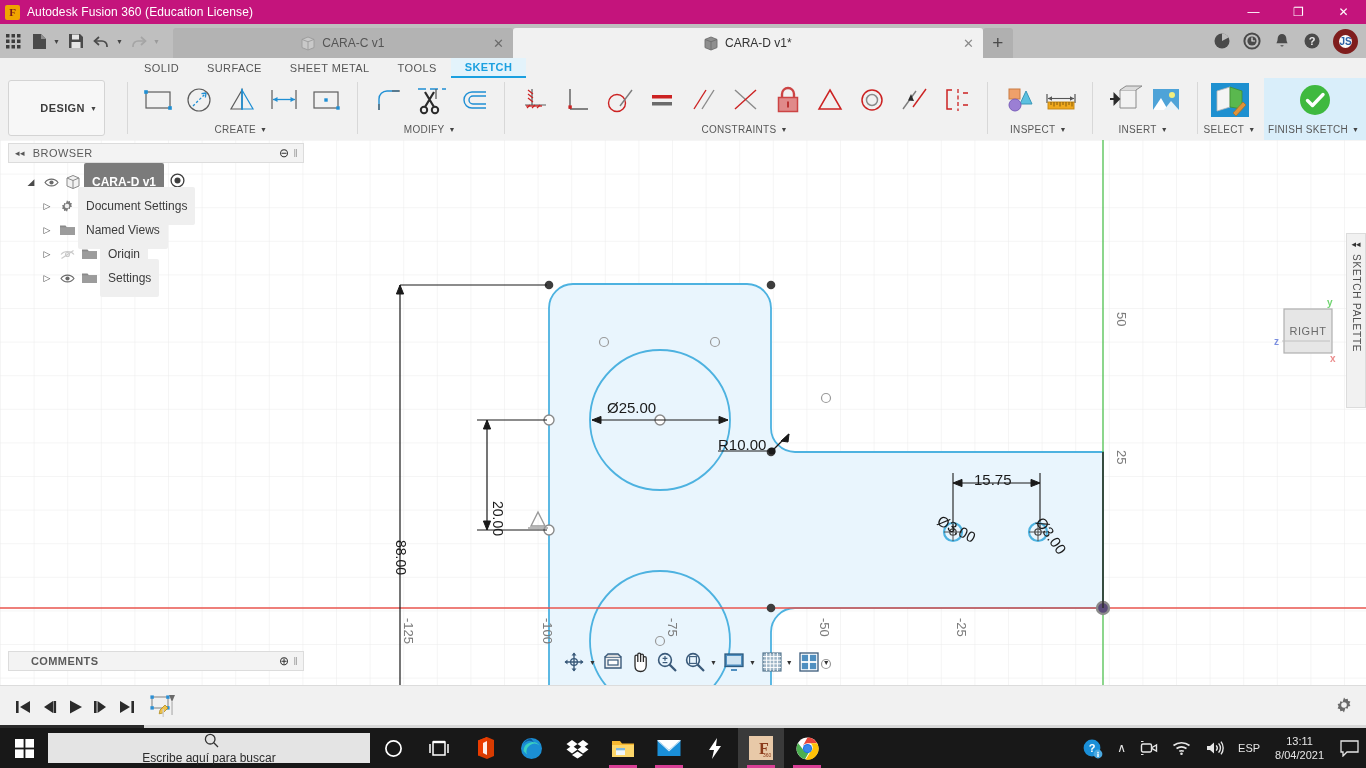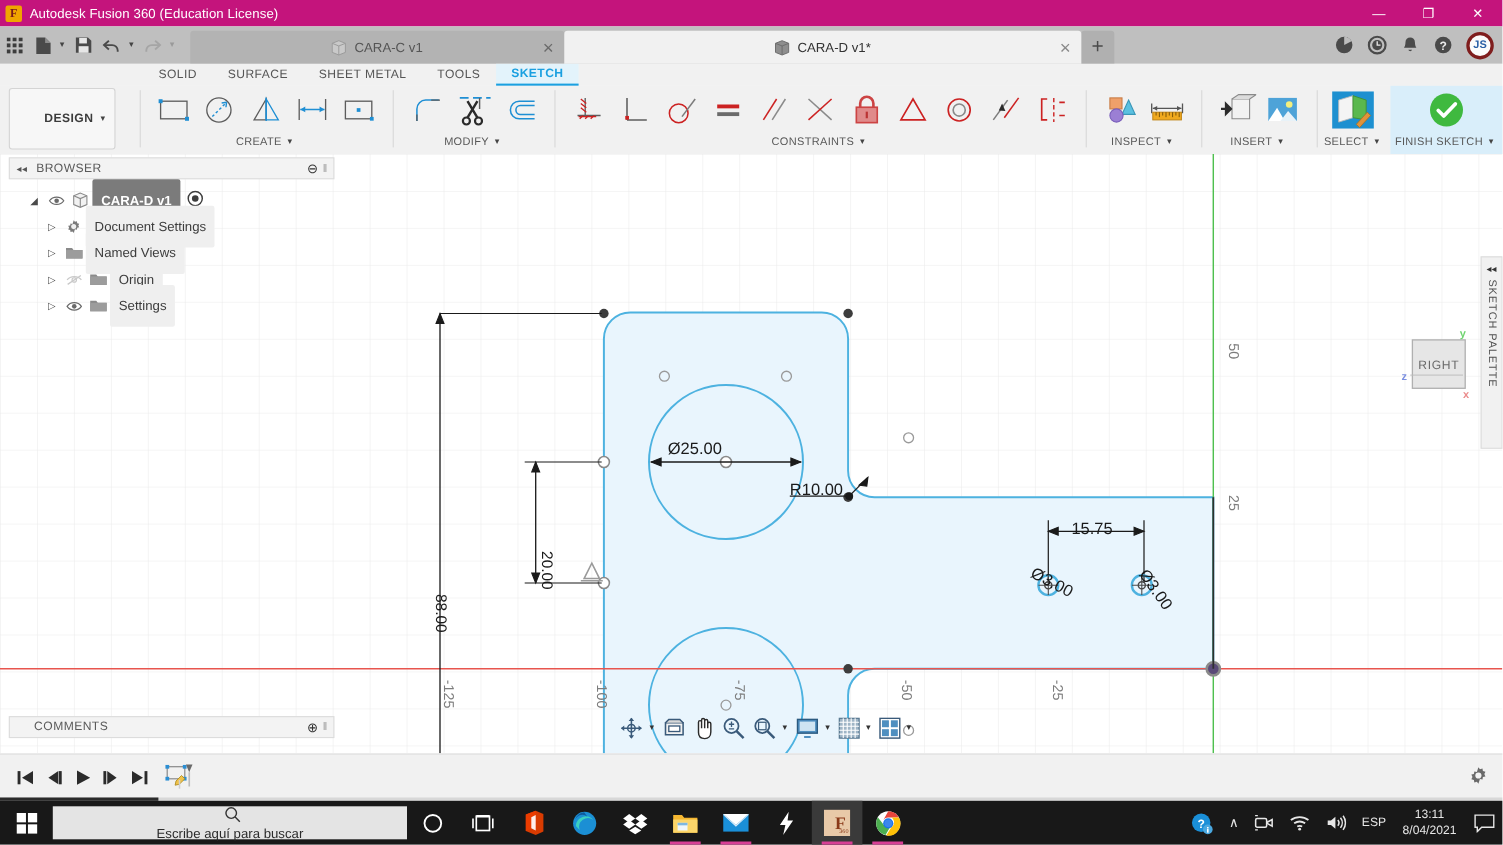--- a/index.html
+++ b/index.html
@@ -51,21 +51,21 @@
   .doc-tab .cube { margin-right:7px; display:flex; }
   .doc-tab .tabclose { position:absolute; right:9px; font-size:13px; color:#6b6b6b; }
   .doc-tab.active .tabclose { color:#8a8a8a; }
   .tab-plus { width:30px; height:30px; align-self:flex-end; background:#b0b0b0;
               display:flex; align-items:center; justify-content:center;
               font-size:19px; color:#4a4a4a; border-radius:3px 3px 0 0; }
   #qatright { display:flex; align-items:center; margin-right:8px; }
   #qatright .ico { width:30px; height:30px; display:flex; align-items:center; justify-content:center; color:#4b4b4b; }
   .avatar {
     width:25px; height:25px; border-radius:50%; background:#fbfbfb;
-    border:3px solid #7f1d1d; display:flex; align-items:center; justify-content:center;
+    border:6px solid #7f1d1d; display:flex; align-items:center; justify-content:center;
     font-size:10px; color:#2a5fa5; font-weight:bold; margin-left:6px;
   }
 
   
   #ribbon-tabs {
     position:absolute; left:0; top:58px; width:1366px; height:20px;
     background:#f1f1f1; display:flex; align-items:center; padding-left:130px;
   }
   .rtab { font-size:11px; color:#555; padding:0 14px; letter-spacing:0.4px; height:20px;
           display:flex; align-items:center; }
@@ -107,21 +107,21 @@
   .tnode .eye { width:22px; display:flex; justify-content:center; color:#6a6a6a; }
   .tnode .ticon { width:22px; display:flex; justify-content:center; }
   .tnode .tlabel { background:#efefef; padding:12px 8px; border-radius:2px; }
   .tnode.root .tlabel { background:#7b7b7b; color:#fff; font-weight:bold; }
 
   #comments-bar {
     position:absolute; left:8px; top:651px; width:296px; height:20px;
     background:#f3f3f3; border:1px solid #dcdcdc;
     display:flex; align-items:center; font-size:11px; color:#5a5a5a; letter-spacing:0.4px;
   }
-  #comments-bar .lbl { margin-left:22px; }
+  #comments-bar .lbl { margin-left:22px;font-weight:bold; }
   #comments-bar .plus { margin-left:auto; margin-right:4px; font-size:12px; color:#333; }
   #comments-bar .grip { margin-right:5px; color:#999; font-size:10px; }
 
   
   #canvas { position:absolute; left:0; top:140px; width:1366px; height:545px; background:#fff; overflow:hidden; }
   #canvas svg { display:block; }
 
   
   #navbar {
     position:absolute; left:560px; top:650px; height:24px;

